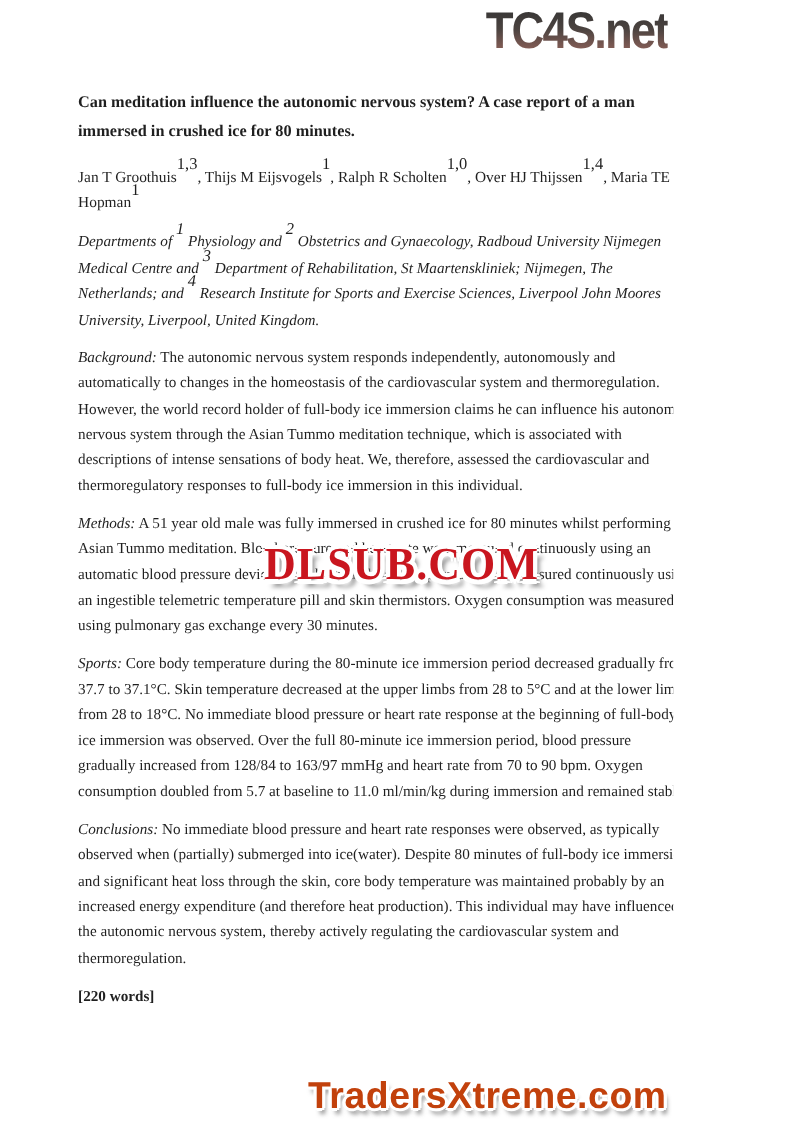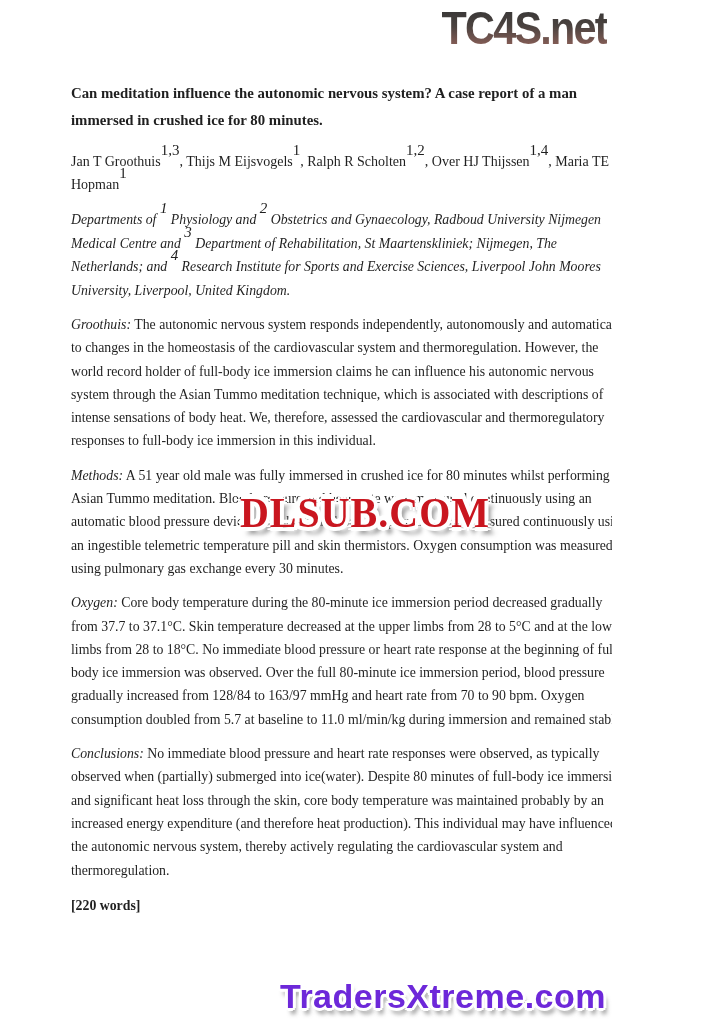--- a/index.html
+++ b/index.html
@@ -47,56 +47,56 @@
       -4px 0 0 #ffffff, 4px 0 0 #ffffff,
       0 -4px 0 #ffffff, 0 4px 0 #ffffff,
       6px 7px 4px rgba(125,125,125,0.8);
   }
 
   
   .traders {
     position:absolute; right:6px; bottom:8px;
     font-family:"Liberation Sans", sans-serif; font-weight:700;
     font-size:34px; letter-spacing:0.5px;
-    color:#6d28d9;
+    color:#c2410c;
     text-shadow:
       -2px -2px 0 #ffffff, 2px -2px 0 #ffffff,
       -2px 2px 0 #ffffff, 2px 2px 0 #ffffff,
       -3px 0 0 #ffffff, 3px 0 0 #ffffff,
       0 -3px 0 #ffffff, 0 3px 0 #ffffff,
       3px 6px 4px rgba(130,130,130,0.85);
   }
 </style>
 </head>
 <body>
 
 <div class="page">
 
   <div class="tc4s">TC4S.net</div>
 
   <div class="doc">
 
     <h1 class="title">Can meditation influence the autonomic nervous system? A case report of a man immersed in crushed ice for 80 minutes.</h1>
 
-    <p class="authors"><span>Jan T Groothuis</span><sup>1,3</sup><span>, Thijs M Eijsvogels</span><sup>1</sup><span>, Ralph R Scholten</span><sup>1,2</sup><span>, Over HJ Thijssen</span><sup>1,4</sup><span>, Maria TE Hopman</span><sup>1</sup></p>
+    <p class="authors"><span>Jan T Groothuis</span><sup>1,3</sup><span>, Thijs M Eijsvogels</span><sup>1</sup><span>, Ralph R Scholten</span><sup>1,0</sup><span>, Over HJ Thijssen</span><sup>1,4</sup><span>, Maria TE Hopman</span><sup>1</sup></p>
 
     <p class="affil"><span>Departments of </span><sup>1</sup><span> Physiology and </span><sup>2</sup><span> Obstetrics and Gynaecology, Radboud University Nijmegen Medical Centre and </span><sup>3</sup><span> Department of Rehabilitation, St Maartenskliniek; Nijmegen, The Netherlands; and </span><sup>4</sup><span> Research Institute for Sports and Exercise Sciences, Liverpool John Moores University, Liverpool, United Kingdom.</span></p>
 
     <p class="para">
-      <span class="plabel">Groothuis:</span>
+      <span class="plabel">Background:</span>
       <span>The autonomic nervous system responds independently, autonomously and automatically to changes in the homeostasis of the cardiovascular system and thermoregulation. However, the world record holder of full-body ice immersion claims he can influence his autonomic nervous system through the Asian Tummo meditation technique, which is associated with descriptions of intense sensations of body heat. We, therefore, assessed the cardiovascular and thermoregulatory responses to full-body ice immersion in this individual.</span>
     </p>
 
     <p class="para">
       <span class="plabel">Methods:</span>
       <span>A 51 year old male was fully immersed in crushed ice for 80 minutes whilst performing Asian Tummo meditation. Blood pressure and heart rate were measured continuously using an automatic blood pressure device. Core body and skin temperature were measured continuously using an ingestible telemetric temperature pill and skin thermistors. Oxygen consumption was measured using pulmonary gas exchange every 30 minutes.</span>
     </p>
 
     <p class="para">
-      <span class="plabel">Oxygen:</span>
+      <span class="plabel">Sports:</span>
       <span>Core body temperature during the 80-minute ice immersion period decreased gradually from 37.7 to 37.1°C. Skin temperature decreased at the upper limbs from 28 to 5°C and at the lower limbs from 28 to 18°C. No immediate blood pressure or heart rate response at the beginning of full-body ice immersion was observed. Over the full 80-minute ice immersion period, blood pressure gradually increased from 128/84 to 163/97 mmHg and heart rate from 70 to 90 bpm. Oxygen consumption doubled from 5.7 at baseline to 11.0 ml/min/kg during immersion and remained stable.</span>
     </p>
 
     <p class="para">
       <span class="plabel">Conclusions:</span>
       <span>No immediate blood pressure and heart rate responses were observed, as typically observed when (partially) submerged into ice(water). Despite 80 minutes of full-body ice immersion and significant heat loss through the skin, core body temperature was maintained probably by an increased energy expenditure (and therefore heat production). This individual may have influenced the autonomic nervous system, thereby actively regulating the cardiovascular system and thermoregulation.</span>
     </p>
 
     <p class="wordcount">[220 words]</p>
 

